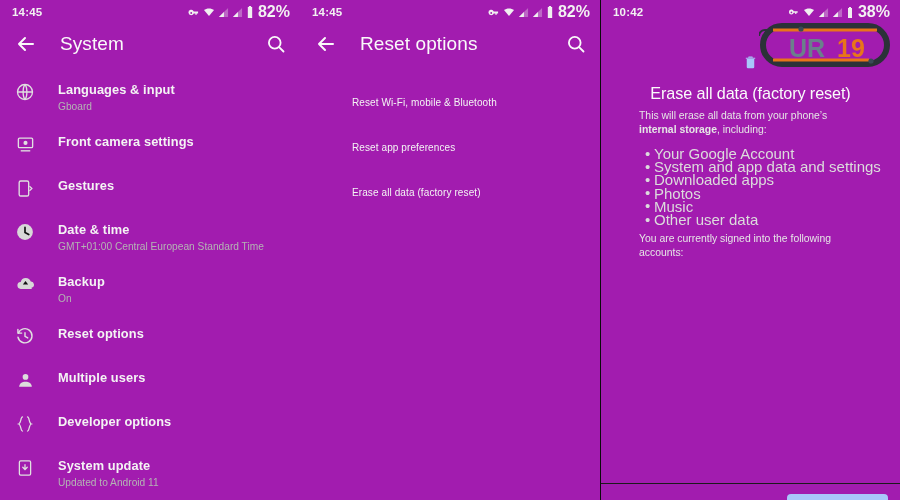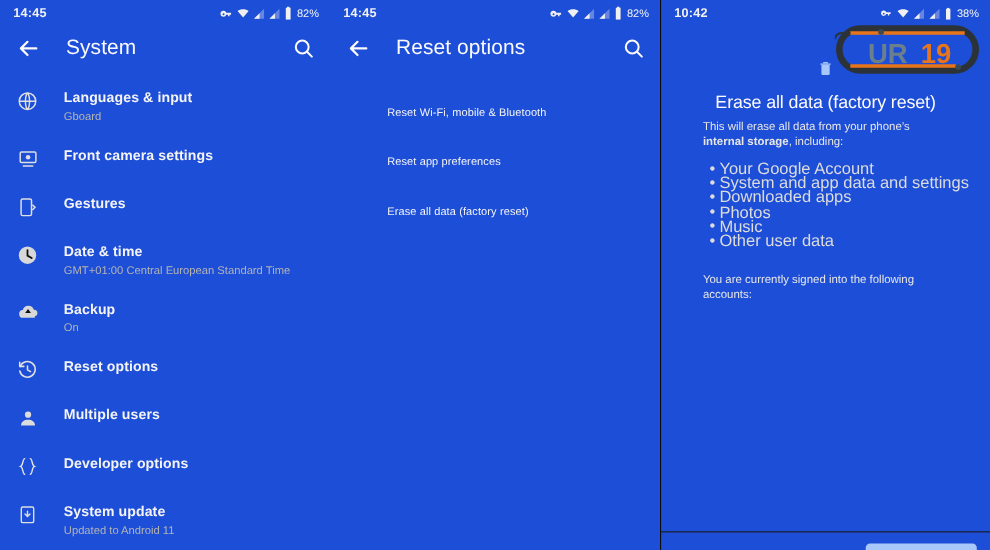--- a/index.html
+++ b/index.html
@@ -3,35 +3,35 @@
 <meta charset="utf-8">
 <style>
   * { box-sizing: border-box; margin: 0; padding: 0; }
   html, body {
     width: 900px; height: 500px;
     background: #000;
     font-family: "Liberation Sans", sans-serif;
     overflow: hidden;
   }
   .screens { display: flex; width: 900px; height: 500px; }
-  .panel { position: relative; height: 500px; background: #1d4ed8; overflow: hidden; }
+  .panel { position: relative; height: 500px; background: #a21caf; overflow: hidden; }
   .panel-1 { width: 300px; }
   .panel-2 { width: 300px; }
   .panel-3 { width: 300px; border-left: 1px solid #0b0b0b; }
 
   
   .statusbar {
     height: 24px; display: flex; align-items: center;
     justify-content: space-between;
     padding: 0 10px 0 12px;
   }
   .sb-time { font-size: 11.5px; font-weight: bold; color: #f2f2f2; letter-spacing: .2px; }
   .sb-icons { display: flex; align-items: center; gap: 3px; }
   .sb-icons svg { display: block; }
-  .sb-batt { font-size: 10px; font-weight: normal; color: #f2f2f2; margin-left: 1px; }
+  .sb-batt { font-size: 16px; font-weight: bold; color: #f2f2f2; margin-left: 1px; }
 
   
   .appbar { height: 40px; display: flex; align-items: center; padding: 0 14px; }
   .appbar .back { width: 24px; height: 24px; flex: 0 0 24px; cursor: pointer; }
   .appbar .title {
     flex: 1 1 auto; font-size: 19px; color: #fafafa;
     margin-left: 22px; letter-spacing: .1px;
   }
   .appbar .srch { width: 20px; height: 20px; flex: 0 0 20px; cursor: pointer; }
 
@@ -74,21 +74,21 @@
   .p3-bullets { margin: 10px 0 0 44px; }
   .p3-bullets li {
     list-style: none; color: #dcdcdc; font-size: 15px;
     line-height: 13.2px; position: relative; padding-left: 9px;
   }
   .p3-bullets li:before {
     content: "\2022"; position: absolute; left: 0; top: -.5px; color: #dcdcdc;
   }
   .p3-accounts {
     color: #e6e6e6; font-size: 10.4px; line-height: 14px;
-    margin: 22px 0 0 38px; width: 220px;
+    margin: 6px 0 0 38px; width: 220px;
   }
   .p3-footer {
     position: absolute; left: 0; right: 0; bottom: 0; height: 46px;
     border-top: 1px solid #1a1a1a;
     display: flex; align-items: center; justify-content: flex-end;
     padding-right: 12px;
   }
   .erase-btn {
     border: none; border-radius: 4px;
     padding: 7px 13px; font-size: 11.4px; font-weight: bold;

